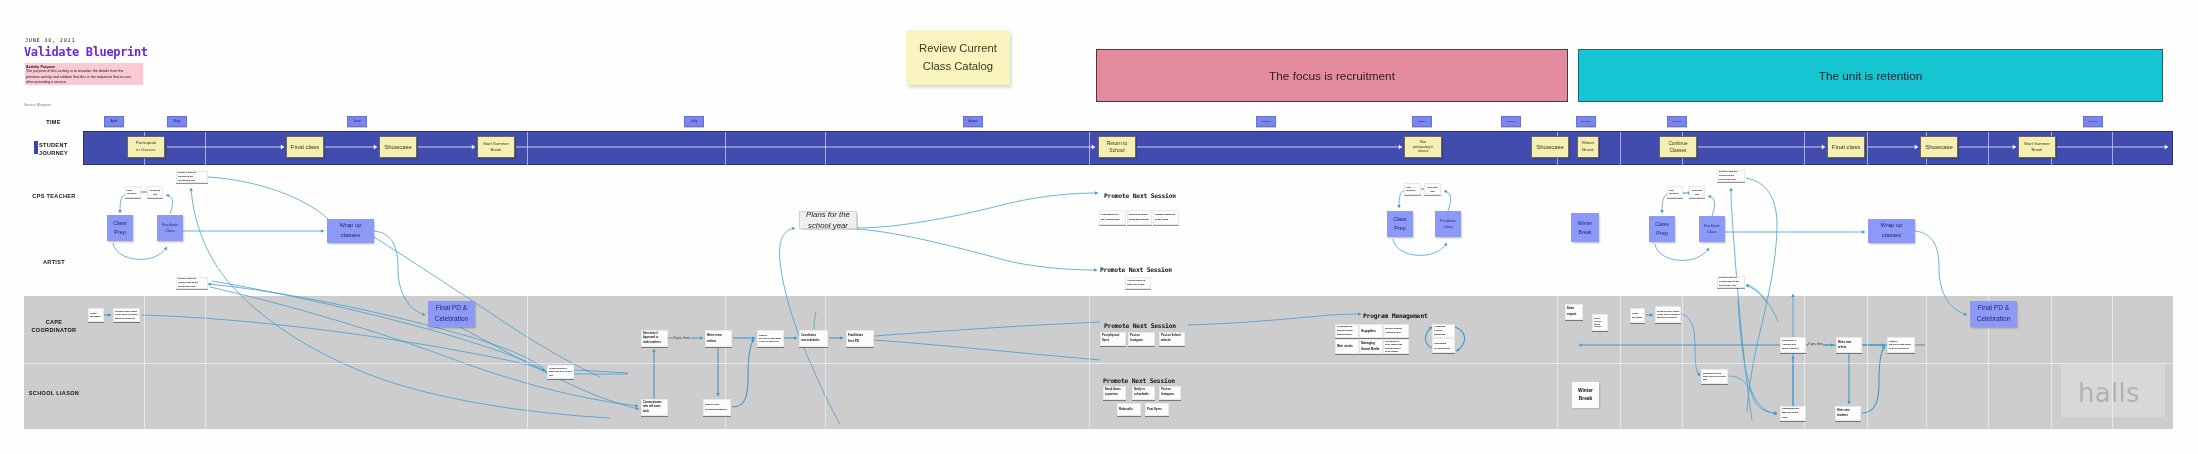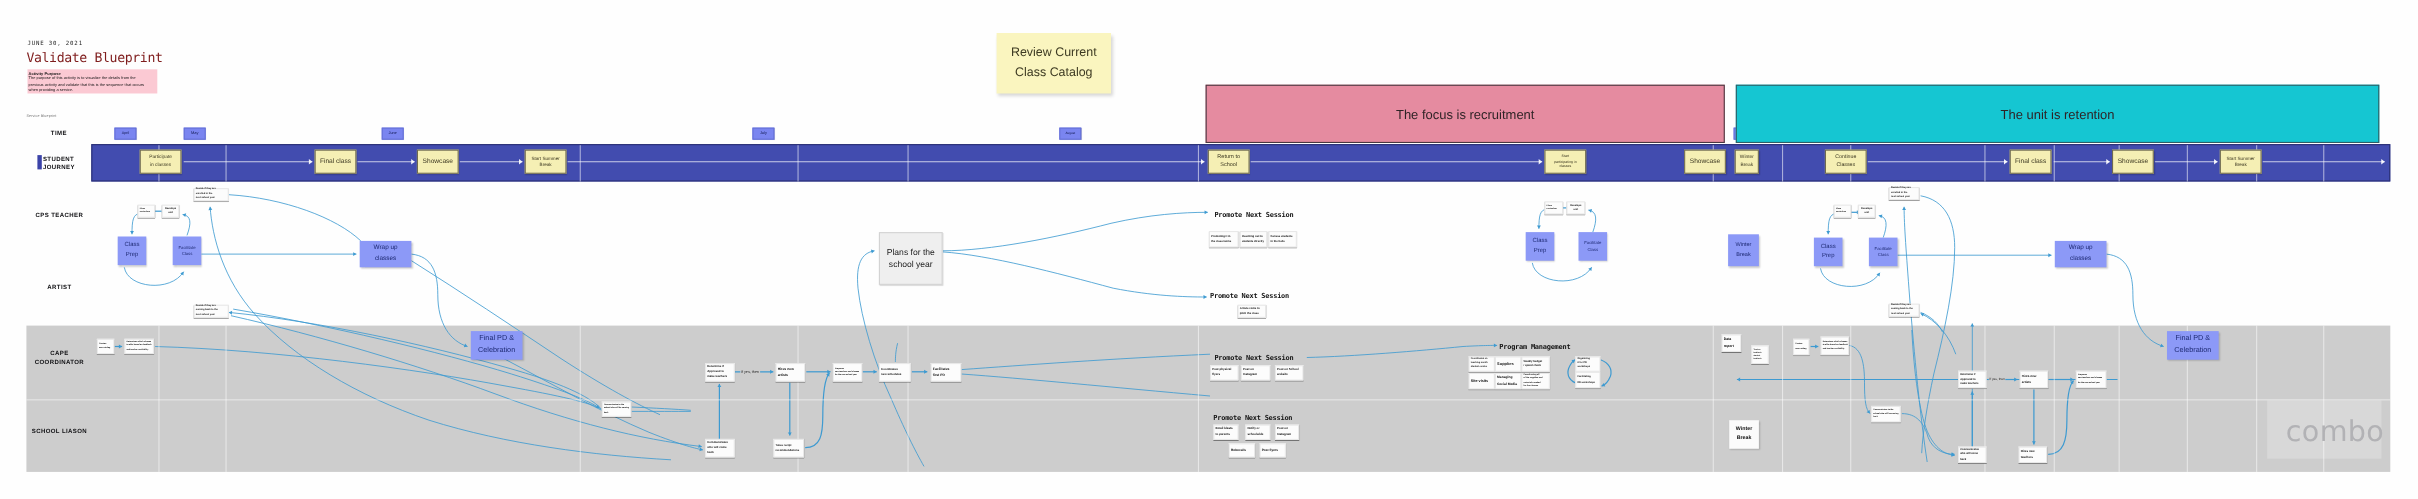--- a/index.html
+++ b/index.html
@@ -3,21 +3,21 @@
 <meta charset="utf-8">
 <title>Validate Blueprint</title>
 <style>
   html,body{margin:0;padding:0;background:#fff;}
   body{width:2198px;height:454px;font-family:"Liberation Sans",sans-serif;overflow:hidden;position:relative;-webkit-font-smoothing:antialiased;}
   #board{position:absolute;left:0;top:0;width:2198px;height:454px;background:#fefefe;}
   .abs{position:absolute;box-sizing:border-box;}
 
   
   #hdr-date{left:25px;top:36.5px;font-family:"DejaVu Sans Mono",monospace;font-size:5.2px;letter-spacing:.75px;color:#1d1d1d;}
-  #hdr-title{left:24px;top:45px;font-family:"DejaVu Sans Mono",monospace;font-weight:normal;font-size:12px;letter-spacing:-.35px;color:#7f1d1d;}
+  #hdr-title{left:24px;top:45px;font-family:"DejaVu Sans Mono",monospace;font-weight:bold;font-size:12px;letter-spacing:-.35px;color:#6d28d9;}
   #purpose{left:25px;top:63px;width:118px;height:22px;background:#fbc9d3;padding:1.5px 2px 0 1px;}
   #purpose .pt{font-size:3.6px;font-weight:bold;color:#111;line-height:4.6px;letter-spacing:.05px;}
   #purpose .pb{font-size:3.5px;color:#111;line-height:5.4px;letter-spacing:.05px;width:111px;}
   #svc-label{left:24px;top:103px;font-size:3.4px;color:#777;letter-spacing:.1px;}
 
   
   #blueband{left:83px;top:131px;width:2090px;height:34px;background:#424caf;border:1px solid #2a3074;}
   #grayband{left:24px;top:296px;width:2149px;height:133px;background:#cdcdcd;}
 
   .vline{position:absolute;width:1px;background:rgba(255,255,255,.55);}
@@ -35,21 +35,21 @@
   .sticky{display:flex;align-items:center;justify-content:center;text-align:center;z-index:3;}
   .yellow{background:#f5efb4;border:.4px solid #6e6a50;color:#3a3620;box-shadow:.7px .9px 1.1px rgba(0,0,0,.2);}
   .blue{background:#8c99f7;color:#1e2a73;box-shadow:1px 1.6px 1.6px rgba(0,0,0,.2);}
   .yellowbig{background:#faf5bf;color:#3d3a22;box-shadow:1.5px 2.5px 3px rgba(0,0,0,.16);}
   .white{background:#fcfcfc;border:.3px solid #e8e8e8;color:#0d0d0d;font-weight:600;box-shadow:0 .7px 0 -.05px rgba(30,30,30,.62), .4px .5px .6px rgba(0,0,0,.10);}
   .plain{box-shadow:1px 1.4px 1.6px rgba(0,0,0,.2) !important;border:none !important;background:#fbfbfb !important;}
   .graynote{background:#efefef;border:.4px solid #d3d3d3;color:#222;box-shadow:.6px .8px .9px rgba(0,0,0,.18);}
 
   .hdrtext{z-index:3;font-family:"DejaVu Sans Mono",monospace;font-weight:bold;color:#111;letter-spacing:-.2px;white-space:nowrap;}
 
-  .banner{display:flex;align-items:center;justify-content:center;margin-top:28px;}
+  .banner{display:flex;align-items:center;justify-content:center;}
 
   
   #miro{left:2078px;top:379px;font-size:26px;line-height:28px;color:#b2b2b5;letter-spacing:.3px;font-family:"DejaVu Sans",sans-serif;}
   #mirobox{left:2061px;top:364px;width:104px;height:53px;background:rgba(255,255,255,.22);}
   svg.links{position:absolute;left:0;top:0;width:2198px;height:454px;overflow:visible;pointer-events:none;}
 </style>
 </head>
 <body>
 
 <div id="board">
@@ -261,21 +261,21 @@
       <div class="abs sticky blue" style="left: 157px; top: 215px; width: 26px; height: 26px; font-size: 3.9px; line-height: 6.435px;">Facilitate<br>Class</div>
       <div class="abs sticky blue" style="left: 327px; top: 219px; width: 47px; height: 24px; font-size: 5.8px; line-height: 9.57px;">Wrap up<br>classes</div>
       <div class="abs sticky blue" style="left: 428px; top: 301px; width: 47px; height: 26px; font-size: 6.6px; line-height: 10.89px;">Final PD &amp;<br>Celebration</div>
       <div class="abs sticky blue" style="left: 1387px; top: 211px; width: 26px; height: 26px; font-size: 5.4px; line-height: 8.91px;">Class<br>Prep</div>
       <div class="abs sticky blue" style="left: 1435px; top: 211px; width: 26px; height: 26px; font-size: 3.9px; line-height: 6.435px;">Facilitate<br>Class</div>
       <div class="abs sticky blue" style="left: 1571px; top: 213px; width: 28px; height: 29px; font-size: 5px; line-height: 8.25px;">Winter<br>Break</div>
       <div class="abs sticky blue" style="left: 1649px; top: 216px; width: 26px; height: 26px; font-size: 5.4px; line-height: 8.91px;">Class<br>Prep</div>
       <div class="abs sticky blue" style="left: 1699px; top: 216px; width: 26px; height: 26px; font-size: 3.9px; line-height: 6.435px;">Facilitate<br>Class</div>
       <div class="abs sticky blue" style="left: 1868px; top: 219px; width: 47px; height: 24px; font-size: 5.8px; line-height: 9.57px;">Wrap up<br>classes</div>
       <div class="abs sticky blue" style="left: 1970px; top: 301px; width: 47px; height: 26px; font-size: 6.6px; line-height: 10.89px;">Final PD &amp;<br>Celebration</div>
-      <div class="abs sticky graynote" style="left: 799px; top: 211px; width: 58px; height: 48px; font-size: 7.8px; line-height: 11.31px;">Plans for the<br>school year</div>
+      <div class="abs sticky graynote" style="left: 799px; top: 211px; width: 58px; height: 18px; font-size: 7.8px; line-height: 11.31px; font-style: italic;">Plans for the<br>school year</div>
       <div class="abs sticky white" style="left: 125px; top: 186px; width: 16px; height: 12px; font-size: 1.8px; line-height: 3.15px; padding: 0px 0px 0px 1px; align-items: center; justify-content: flex-start; text-align: left;">Plans<br>curriculum</div>
       <div class="abs sticky white" style="left: 147px; top: 186px; width: 16px; height: 12px; font-size: 2.3px; line-height: 4.025px; padding: 0px; align-items: center; justify-content: center; text-align: center;">Develops<br>unit</div>
       <div class="abs sticky white" style="left: 176px; top: 171px; width: 32px; height: 12px; font-size: 2.2px; line-height: 3.85px; padding: 0px 0px 0px 1px; align-items: center; justify-content: flex-start; text-align: left;">Decide if they are<br>enrolled in the<br>next school year</div>
       <div class="abs sticky white" style="left: 176px; top: 277px; width: 32px; height: 12px; font-size: 2.2px; line-height: 3.85px; padding: 0px 0px 0px 1px; align-items: center; justify-content: flex-start; text-align: left;">Decide if they are<br>coming back to the<br>next school year</div>
       <div class="abs sticky white" style="left: 1099px; top: 210px; width: 27px; height: 15px; font-size: 2.5px; line-height: 4.375px; padding: 0px 0px 0px 1px; align-items: center; justify-content: flex-start; text-align: left;">Promoting it in<br>the classrooms</div>
       <div class="abs sticky white" style="left: 1127px; top: 210px; width: 25px; height: 15px; font-size: 2.5px; line-height: 4.375px; padding: 0px 0px 0px 1px; align-items: center; justify-content: flex-start; text-align: left;">Reaching out to<br>students directly</div>
       <div class="abs sticky white" style="left: 1153px; top: 210px; width: 26px; height: 15px; font-size: 2.5px; line-height: 4.375px; padding: 0px 0px 0px 1px; align-items: center; justify-content: flex-start; text-align: left;">Canvas students<br>in the halls</div>
       <div class="abs sticky white" style="left: 1125px; top: 277px; width: 26px; height: 12px; font-size: 2.5px; line-height: 4.375px; padding: 0px 0px 0px 1px; align-items: center; justify-content: flex-start; text-align: left;">Artists come to<br>pitch the class</div>
       <div class="abs sticky white" style="left: 88px; top: 308px; width: 16px; height: 14px; font-size: 1.8px; line-height: 3.15px; padding: 0px 0px 0px 1px; align-items: center; justify-content: flex-start; text-align: left;">Creates<br>new catalog</div>
       <div class="abs sticky white" style="left: 113px; top: 308px; width: 27px; height: 14px; font-size: 1.8px; line-height: 3.15px; padding: 0px 0px 0px 1px; align-items: center; justify-content: flex-start; text-align: left;">Determines which classes<br>to offer based on feedback<br>and teacher availability</div>
@@ -323,14 +323,14 @@
       <div class="abs hdrtext" style="left: 1104px; top: 191.5px; font-size: 6.3px;">Promote Next Session</div>
       <div class="abs hdrtext" style="left: 1100px; top: 266px; font-size: 6.3px;">Promote Next Session</div>
       <div class="abs hdrtext" style="left: 1104px; top: 321.5px; font-size: 6.3px;">Promote Next Session</div>
       <div class="abs hdrtext" style="left: 1103px; top: 377px; font-size: 6.3px;">Promote Next Session</div>
       <div class="abs hdrtext" style="left: 1363px; top: 311.5px; font-size: 6.3px;">Program Management</div>
       <div class="abs " style="left: 673px; top: 336px; font-size: 3.4px; color: rgb(43, 43, 43); background: rgb(205, 205, 205); padding: 0px 0.5px; z-index: 4; line-height: 4.42px;">If yes, then</div>
       <div class="abs " style="left: 1808px; top: 343px; font-size: 2.9px; color: rgb(43, 43, 43); background: rgb(205, 205, 205); padding: 0px 0.5px; z-index: 4; line-height: 3.77px;">If yes, then</div>
     </div>
 
   <div class="abs" id="mirobox"></div>
-  <div class="abs" id="miro">combo</div>
+  <div class="abs" id="miro">halls</div>
 </div>
 
 </body></html>

